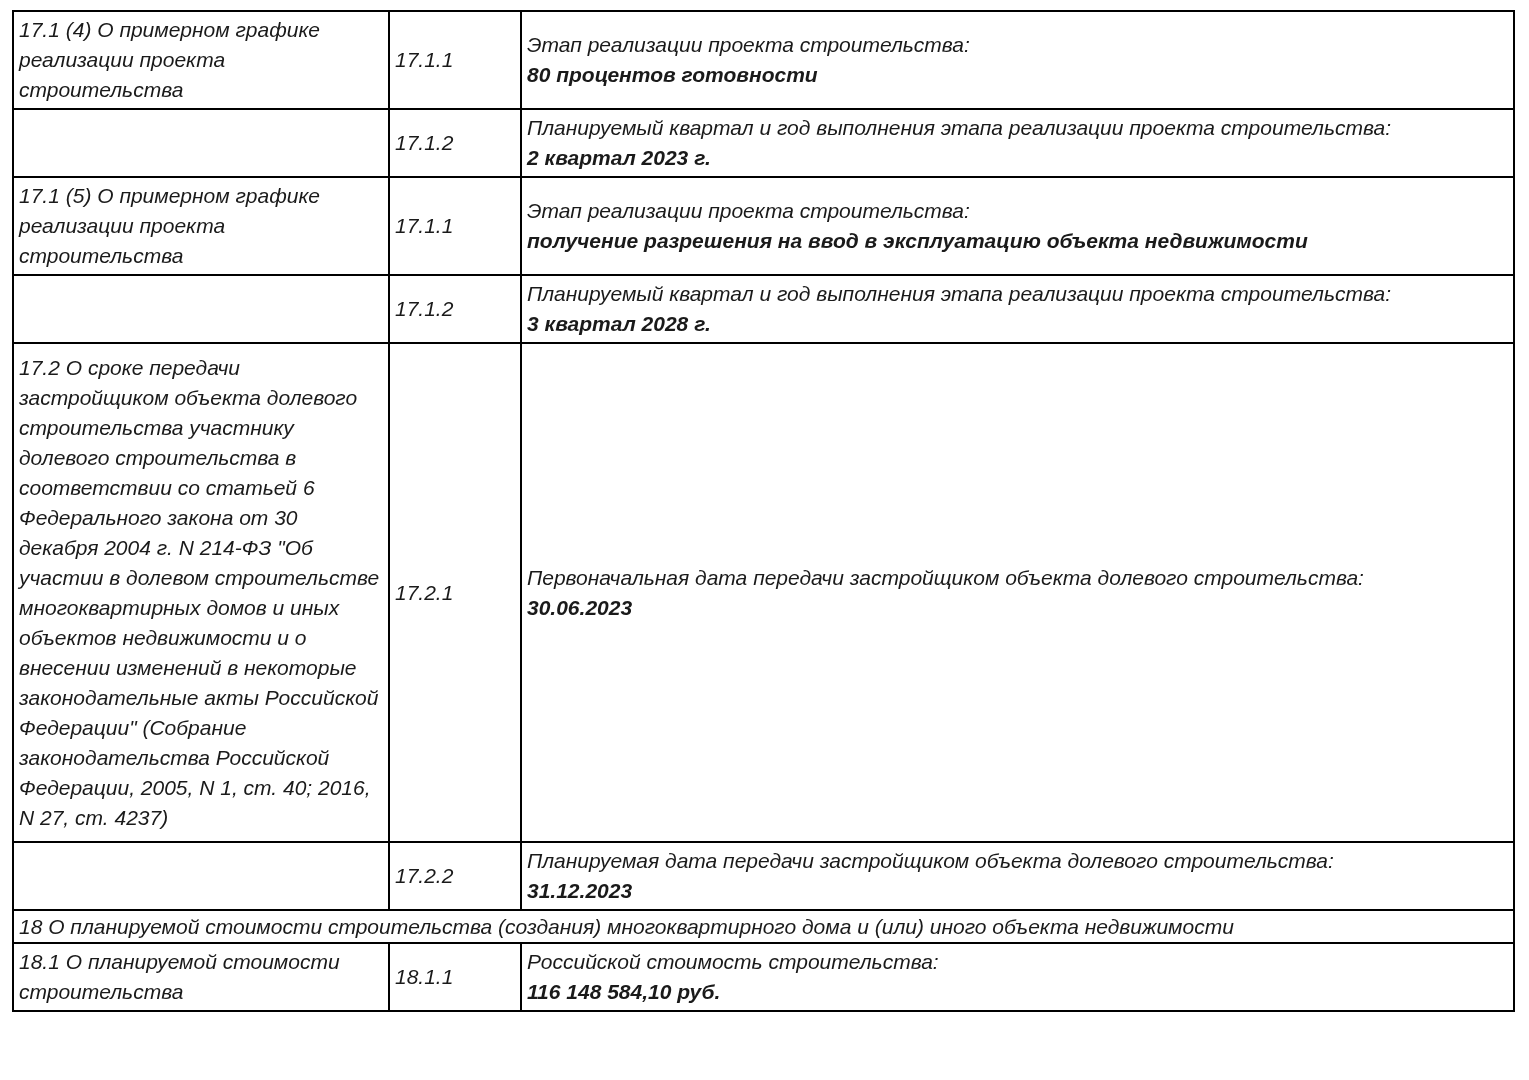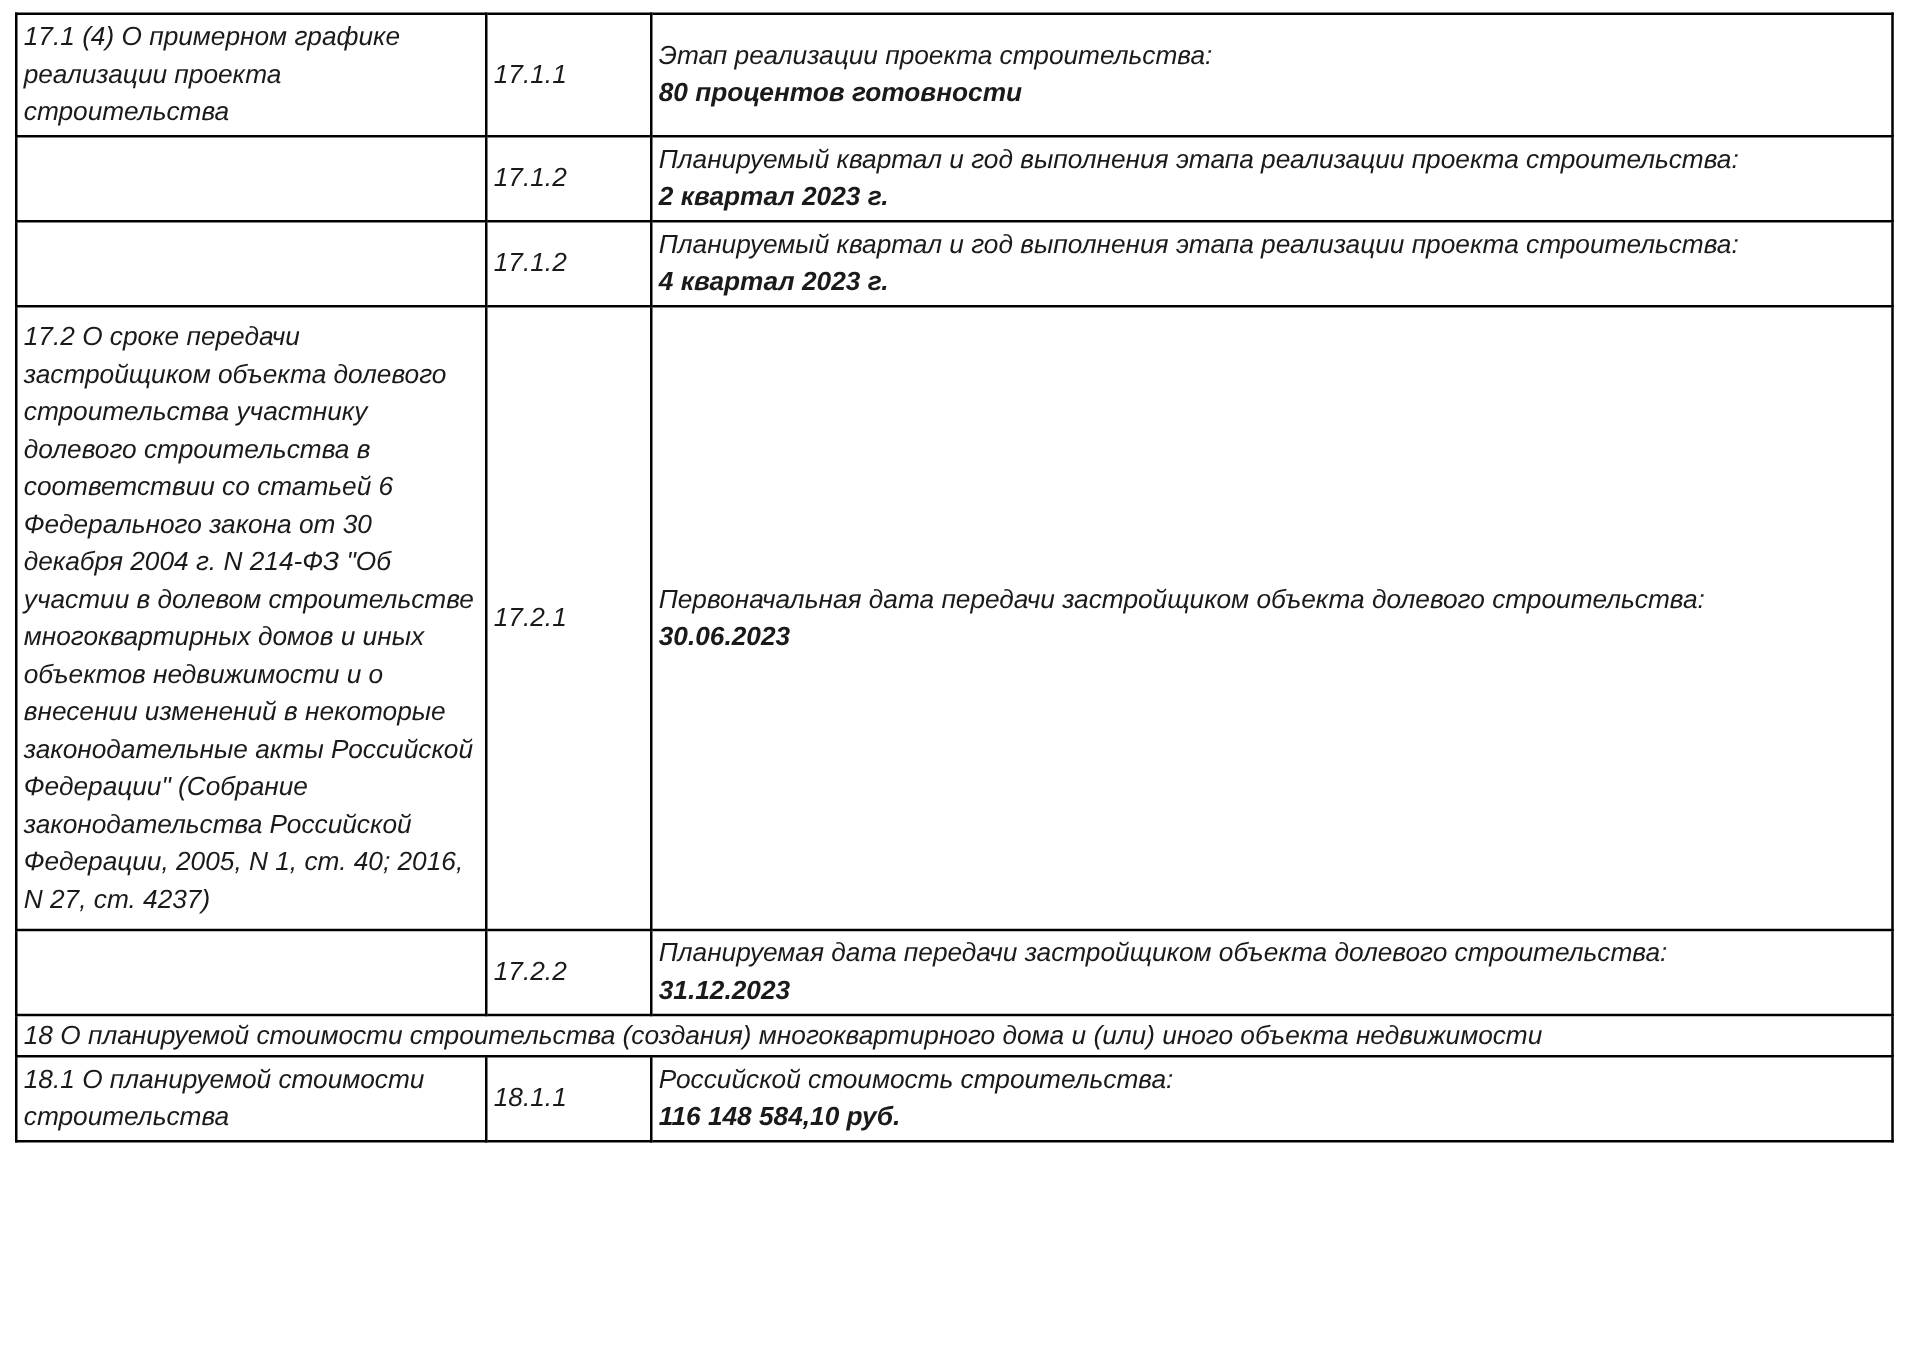--- a/index.html
+++ b/index.html
@@ -78,27 +78,35 @@
 
     <tr class="r2">
       <td class="section-cell"><span></span></td>
       <td class="num-cell"><span>17.1.2</span></td>
       <td class="field-cell">
         <div class="field-label">Планируемый квартал и год выполнения этапа реализации проекта строительства:</div>
         <div class="field-value">2 квартал 2023 г.</div>
       </td>
     </tr>
 
+    <tr class="r3">
+      <td class="section-cell"><span>17.1 (5) О примерном графике реализации проекта строительства</span></td>
+      <td class="num-cell"><span>17.1.1</span></td>
+      <td class="field-cell">
+        <div class="field-label">Этап реализации проекта строительства:</div>
+        <div class="field-value">получение разрешения на ввод в эксплуатацию объекта недвижимости</div>
+      </td>
+    </tr>
 
     <tr class="r4">
       <td class="section-cell"><span></span></td>
       <td class="num-cell"><span>17.1.2</span></td>
       <td class="field-cell">
         <div class="field-label">Планируемый квартал и год выполнения этапа реализации проекта строительства:</div>
-        <div class="field-value">4 квартал 2023 г.</div>
+        <div class="field-value">3 квартал 2028 г.</div>
       </td>
     </tr>
 
     <tr class="r5">
       <td class="section-cell"><span>17.2 О сроке передачи застройщиком объекта долевого строительства участнику долевого строительства в соответствии со статьей 6 Федерального закона от 30 декабря 2004 г. N 214-ФЗ "Об участии в долевом строительстве многоквартирных домов и иных объектов недвижимости и о внесении изменений в некоторые законодательные акты Российской Федерации" (Собрание законодательства Российской Федерации, 2005, N 1, ст. 40; 2016, N 27, ст. 4237)</span></td>
       <td class="num-cell"><span>17.2.1</span></td>
       <td class="field-cell">
         <div class="field-label">Первоначальная дата передачи застройщиком объекта долевого строительства:</div>
         <div class="field-value">30.06.2023</div>
       </td>

